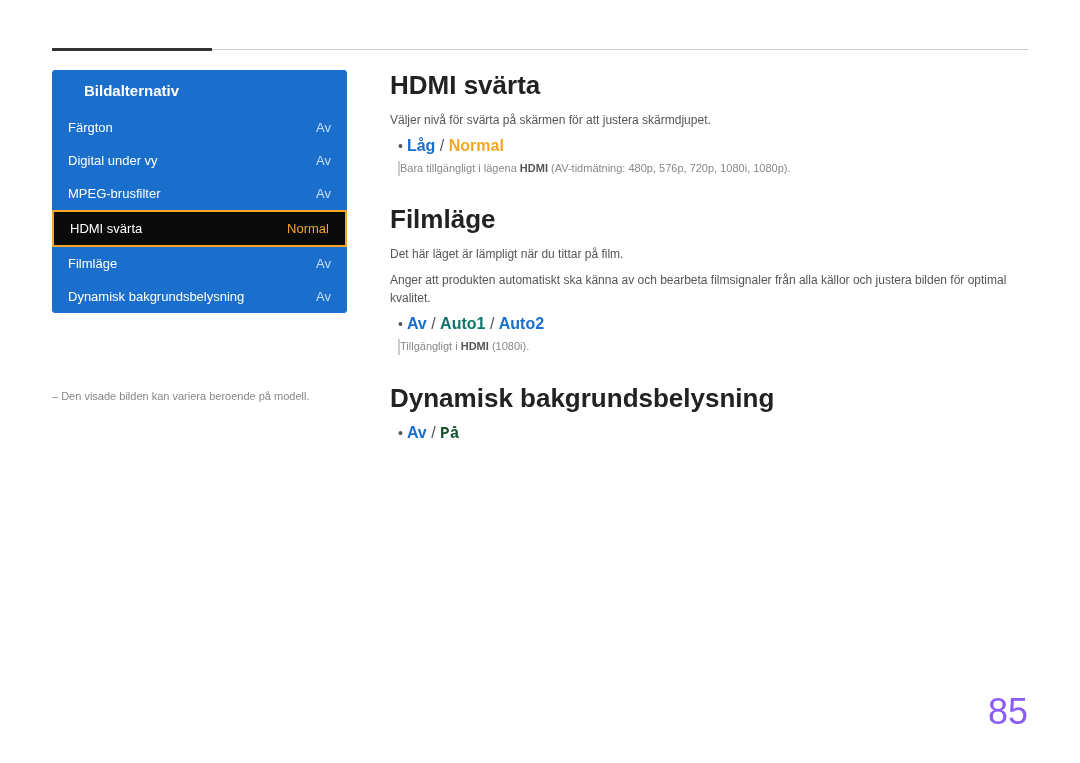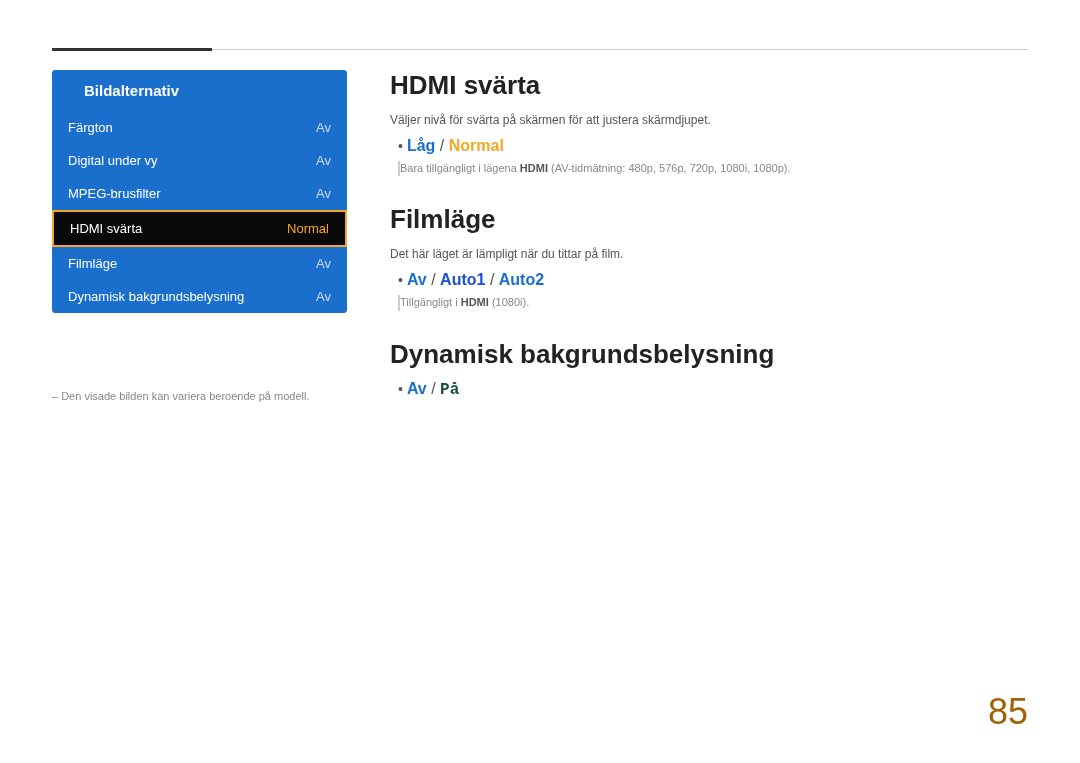--- a/index.html
+++ b/index.html
@@ -162,21 +162,21 @@
       font-weight: bold;
       color: #555555;
     }
 
     
     .page-number {
       position: absolute;
       bottom: 30px;
       right: 52px;
       font-size: 36px;
-      color: #a16207;
+      color: #8b5cf6;
       font-weight: normal;
     }
   </style>
 </head>
 <body>
 
 <div class="top-lines">
   <div class="top-line-dark"></div>
   <div class="top-line-light"></div>
 </div>
@@ -232,26 +232,27 @@
       </div>
     </div>
     <div class="note-line">
       Bara tillgängligt i lägena <span class="hdmi-bold" style="font-weight:bold;">HDMI</span> (AV-tidmätning: 480p, 576p, 720p, 1080i, 1080p).
     </div>
   </div>
 
   <div class="section">
     <div class="section-title">Filmläge</div>
     <div class="section-desc">Det här läget är lämpligt när du tittar på film.</div>
+    <div class="section-desc">Anger att produkten automatiskt ska känna av och bearbeta filmsignaler från alla källor och justera bilden för optimal kvalitet.</div>
     <div class="section-options">
       <div class="option-item">
         <span>
           <span style="color:#1a6fcc; font-weight:bold;">Av</span>
           <span style="color:#555555;"> / </span>
-          <span style="color:#1d4ed8; font-weight:bold;">Auto1</span>
+          <span style="color:#0f766e; font-weight:bold;">Auto1</span>
           <span style="color:#555555;"> / </span>
           <span style="color:#1a6fcc; font-weight:bold;">Auto2</span>
         </span>
       </div>
     </div>
     <div class="note-line">
       Tillgängligt i <span class="hdmi-bold" style="font-weight:bold;">HDMI</span> (1080i).
     </div>
   </div>
 

